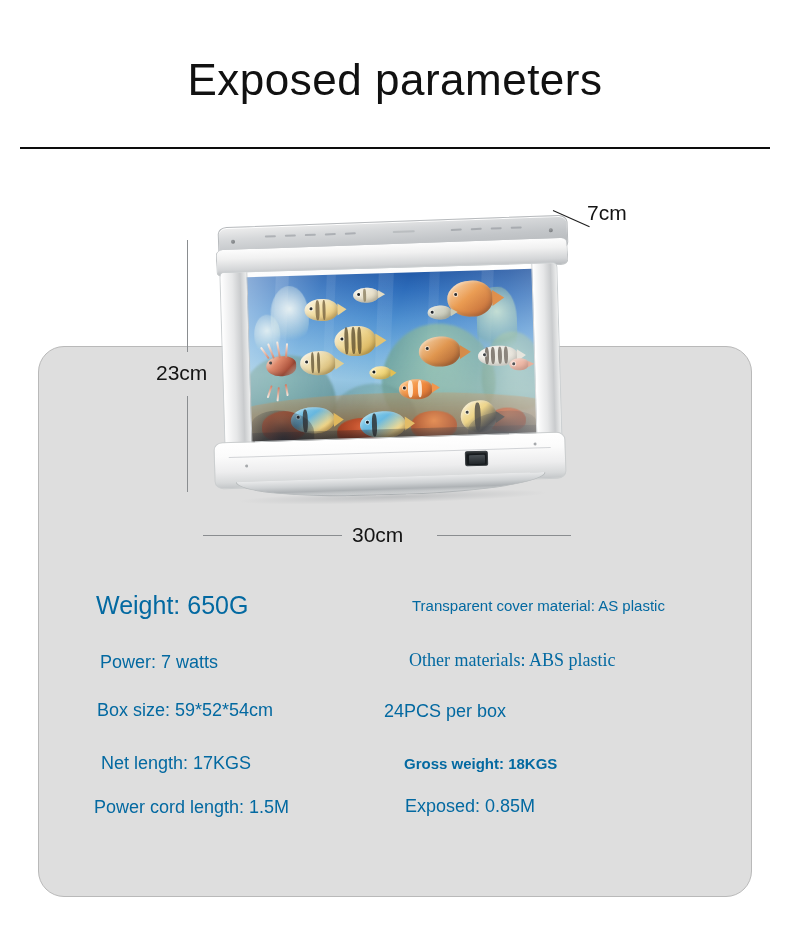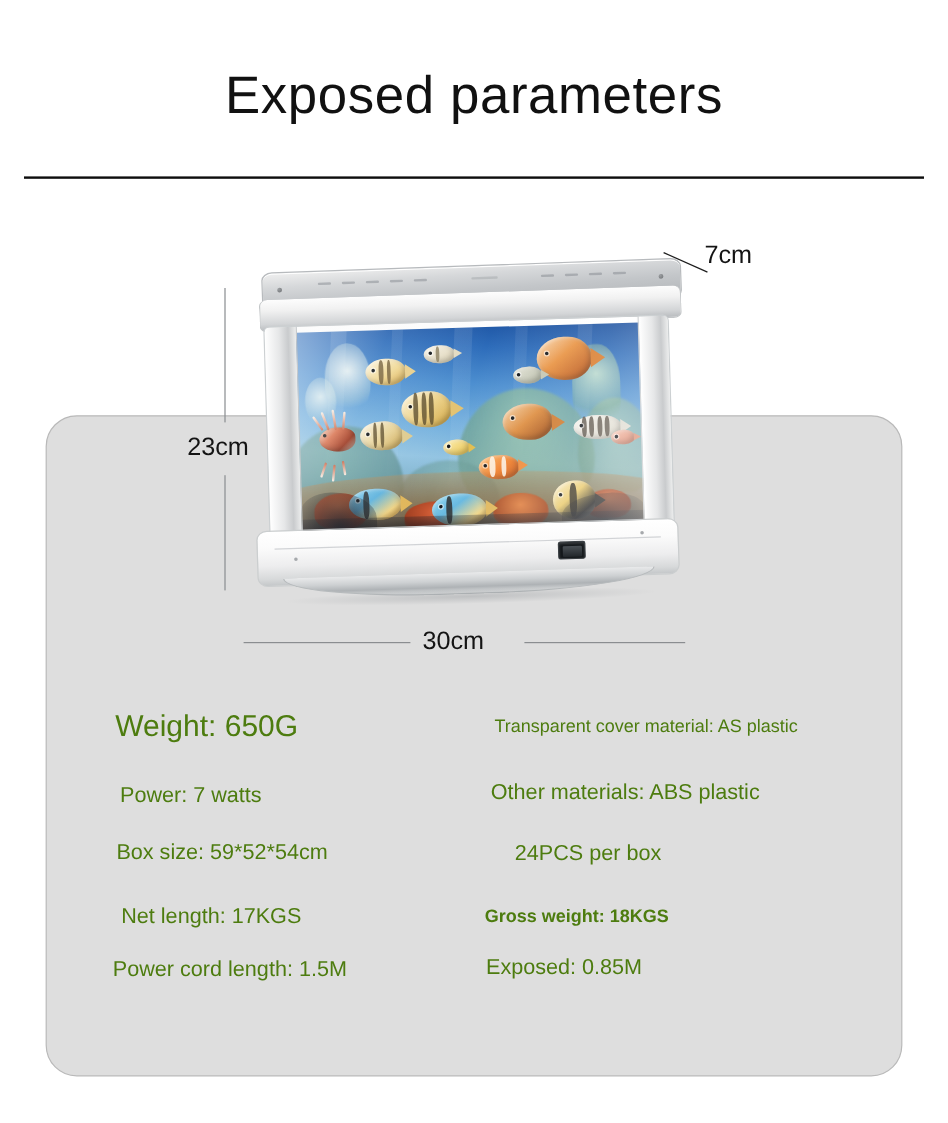--- a/index.html
+++ b/index.html
@@ -192,21 +192,21 @@
   }
   #dim-7cm-label { left:587px; top:201px; }
   #dim-23cm-line-top { left:187px; top:240px; width:1px; height:112px; }
   #dim-23cm-line-bot { left:187px; top:396px; width:1px; height:96px; }
   #dim-23cm-label { left:156px; top:361px; }
   #dim-30cm-line-left { left:203px; top:535px; width:139px; height:1px; }
   #dim-30cm-line-right { left:437px; top:535px; width:134px; height:1px; }
   #dim-30cm-label { left:352px; top:523px; }
 
   
-  .spec { position:absolute; white-space:nowrap; color:#4d7c0f; }
+  .spec { position:absolute; white-space:nowrap; color:#0369a1; }
   .spec-lg { font-size:25px; }
   .spec-md { font-size:18px; }
   .spec-sm { font-size:15px; }
 </style>
 </head>
 <body>
 
 <h1 id="page-title">Exposed parameters</h1>
 <div id="title-divider"></div>
 
@@ -416,16 +416,16 @@
 <div class="dim-line" id="dim-30cm-line-right"></div>
 <div class="dim-label" id="dim-30cm-label">30cm</div>
 
 <div class="spec spec-lg" style="left:96px;top:591px;">Weight: 650G</div>
 <div class="spec spec-md" style="left:100px;top:652px;">Power: 7 watts</div>
 <div class="spec spec-md" style="left:97px;top:700px;">Box size: 59*52*54cm</div>
 <div class="spec spec-md" style="left:101px;top:753px;">Net length: 17KGS</div>
 <div class="spec spec-md" style="left:94px;top:797px;">Power cord length: 1.5M</div>
 
 <div class="spec spec-sm" style="left:412px;top:597px;">Transparent cover material: AS plastic</div>
-<div class="spec spec-md" style="left:409px;top:650px;">Other materials: ABS plastic</div>
-<div class="spec spec-md" style="left:429px;top:701px;">24PCS per box</div>
+<div class="spec spec-md" style="left:409px;top:650px;font-family:Liberation Serif, serif;">Other materials: ABS plastic</div>
+<div class="spec spec-md" style="left:384px;top:701px;">24PCS per box</div>
 <div class="spec spec-sm" style="left:404px;top:755px;font-weight:bold;">Gross weight: 18KGS</div>
 <div class="spec spec-md" style="left:405px;top:796px;">Exposed: 0.85M</div>
 
 </body></html>

